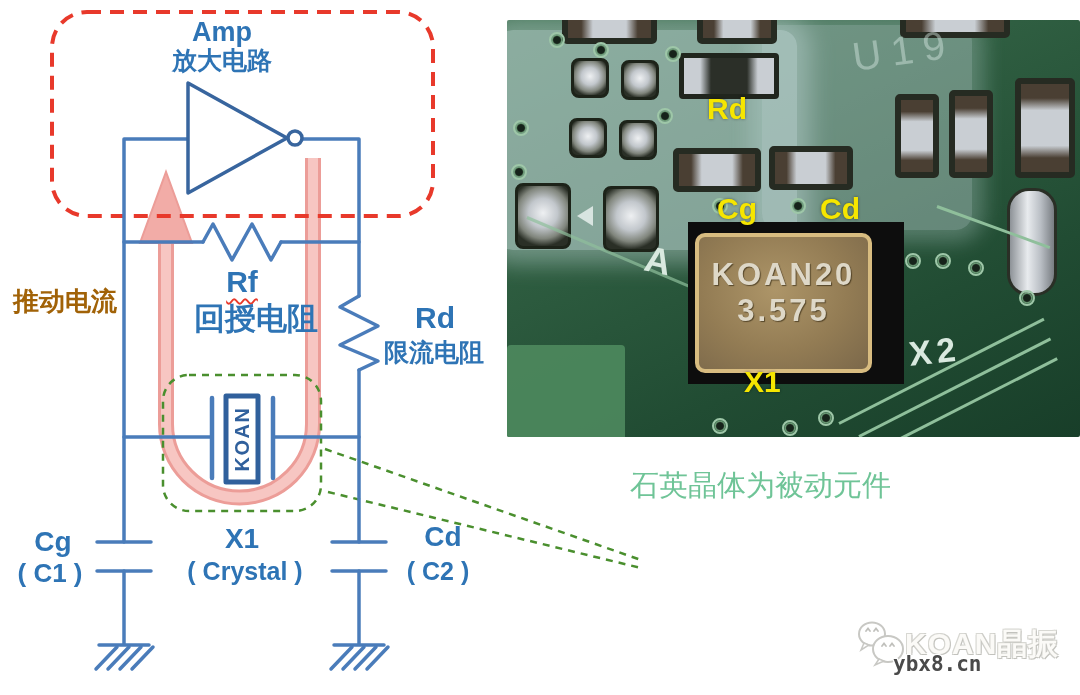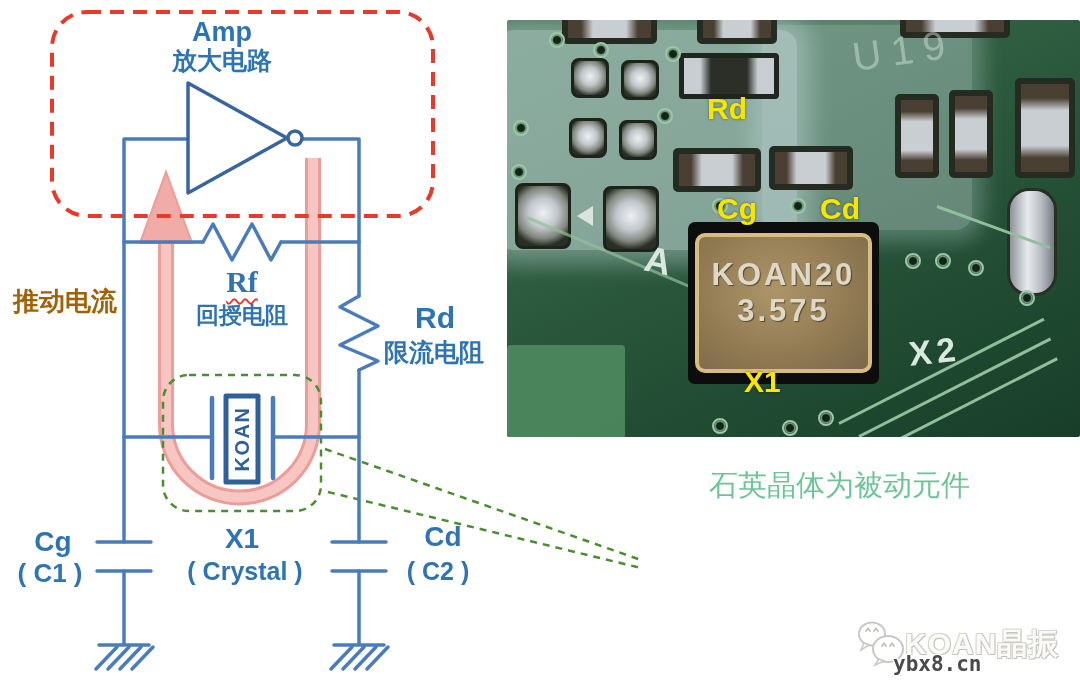--- a/index.html
+++ b/index.html
@@ -4,24 +4,24 @@
 <style>
   * { margin:0; padding:0; box-sizing:border-box; }
   body { background:#ffffff; font-family:"Liberation Sans", sans-serif; }
   #canvas { position:relative; width:1080px; height:695px; background:#ffffff; overflow:hidden; }
   svg.layer { position:absolute; left:0; top:0; }
 
   
   .lbl { position:absolute; font-weight:bold; text-align:center; line-height:1.05; white-space:nowrap; }
   .blue { color:#2e74b5; }
   .red  { color:#a16207; }
-  .rf-wavy { text-decoration: underline wavy #e8392b 2px; text-underline-offset:6px;font-family:Liberation Serif, serif; }
-
-  
-  .note-box { position:absolute; left:630px; top:466px; width:340px; text-align:right; }
+  .rf-wavy { text-decoration: underline wavy #e8392b 2px; text-underline-offset:6px; }
+
+  
+  .note-box { position:absolute; left:630px; top:466px; width:340px; text-align:left; }
   .note-line { color:#6fc497; font-size:29px; line-height:39px; font-weight:normal; white-space:nowrap; }
 
   
   #photo { position:absolute; left:507px; top:20px; width:573px; height:417px;
            background: linear-gradient(155deg,#3c6e4e 0%, #2f5e41 35%, #214c33 70%, #183e29 100%);
            overflow:hidden; border-radius:2px; }
   .frost { position:absolute; border-radius:16px; }
   .pad { position:absolute; border:3px solid #1d2319; border-radius:8px;
          background: radial-gradient(circle at 50% 45%, #eef0f2 0%, #c2c7cc 35%, #80857c 62%, #2a2f26 80%); }
   .chip-h { position:absolute; border:6px solid #262b22; border-radius:5px;
@@ -29,22 +29,22 @@
   .chip-v { position:absolute; border:6px solid #262b22; border-radius:5px;
             background: linear-gradient(180deg,#4a3f33 0 16%, #c9ced3 30% 70%, #4a3f33 84% 100%); }
   .chip-r { position:absolute; border:5px solid #20251d; border-radius:4px;
             background: linear-gradient(90deg,#c9ced3 0 18%, #2b2f28 30% 70%, #c9ced3 82% 100%); }
   .via { position:absolute; width:16px; height:16px; border-radius:50%; border:2px solid #9ec7a8;
          background: radial-gradient(circle,#16231a 0 40%, #6f9f79 55%, rgba(53,98,68,0.2) 75%); }
   .trace { position:absolute; height:3px; background:#8fbf9b; transform-origin:left center; }
   .silk { position:absolute; color:#d9e9df; font-weight:bold; white-space:nowrap; }
   .photo-label { position:absolute; color:#f6e600; font-weight:bold; font-size:30px;
                  text-shadow:0 0 3px rgba(0,0,0,0.45); white-space:nowrap; }
-  #xtal-frame { position:absolute; left:181px; top:202px; width:191px; height:162px;
-                background:#0d0d0d; border-radius:7px; }
+  #xtal-frame { position:absolute; left:181px; top:202px; width:216px; height:162px;
+                background:#0d0d0d; border-radius:0; }
   #xtal-body { position:absolute; left:7px; top:11px; width:177px; height:140px; border-radius:10px;
                border:4px solid #d8bc80;
                background: radial-gradient(ellipse at 45% 40%, #ad9568 0%, #937c54 55%, #7b684a 100%); }
   #xtal-text { position:absolute; left:0; top:20px; width:100%; text-align:center;
                color:#ded8c8; font-weight:bold; letter-spacing:3px;
                text-shadow:1px 1px 1px rgba(40,30,10,0.6); }
   #xtal-text .l1 { font-size:31px; display:block; }
   #xtal-text .l2 { font-size:31px; display:block; }
   .cyl { position:absolute; border-radius:22px; border:3px solid #2a2f26;
          background: linear-gradient(90deg,#8d9297 0%, #e8ebee 40%, #b9bec4 70%, #787d82 100%); }
@@ -128,21 +128,21 @@
 
     <text x="242" y="446" transform="rotate(-90 242 439)" font-family="Liberation Sans, sans-serif" font-size="20" font-weight="bold" letter-spacing="1.5" text-anchor="middle" fill="#30609c">KOAN</text>
   </svg>
 
   <div class="lbl blue" style="left:172px; top:18px; width:100px; font-size:27px;text-align:center;">Amp</div>
   <div class="lbl blue" style="left:152px; top:47px; width:140px; font-size:25px;">放大电路</div>
 
   <div class="lbl red" style="left:10px; top:288px; width:110px; font-size:26px;">推动电流</div>
 
   <div class="lbl blue rf-wavy" style="left:212px; top:266px; width:60px; font-size:30px;">Rf</div>
-  <div class="lbl blue" style="left:194px; top:303px; width:96px; font-size:23px;">回授电阻</div>
+  <div class="lbl blue" style="left:194px; top:303px; width:96px; font-size:31px;">回授电阻</div>
 
   <div class="lbl blue" style="left:405px; top:302px; width:60px; font-size:30px;">Rd</div>
   <div class="lbl blue" style="left:379px; top:339px; width:110px; font-size:25px;">限流电阻</div>
 
   <div class="lbl blue" style="left:28px; top:527px; width:50px; font-size:28px;">Cg</div>
   <div class="lbl blue" style="left:0px; top:560px; width:100px; font-size:26px;">( C1 )</div>
 
   <div class="lbl blue" style="left:217px; top:524px; width:50px; font-size:28px;">X1</div>
   <div class="lbl blue" style="left:170px; top:558px; width:150px; font-size:25px;">( Crystal )</div>
 

